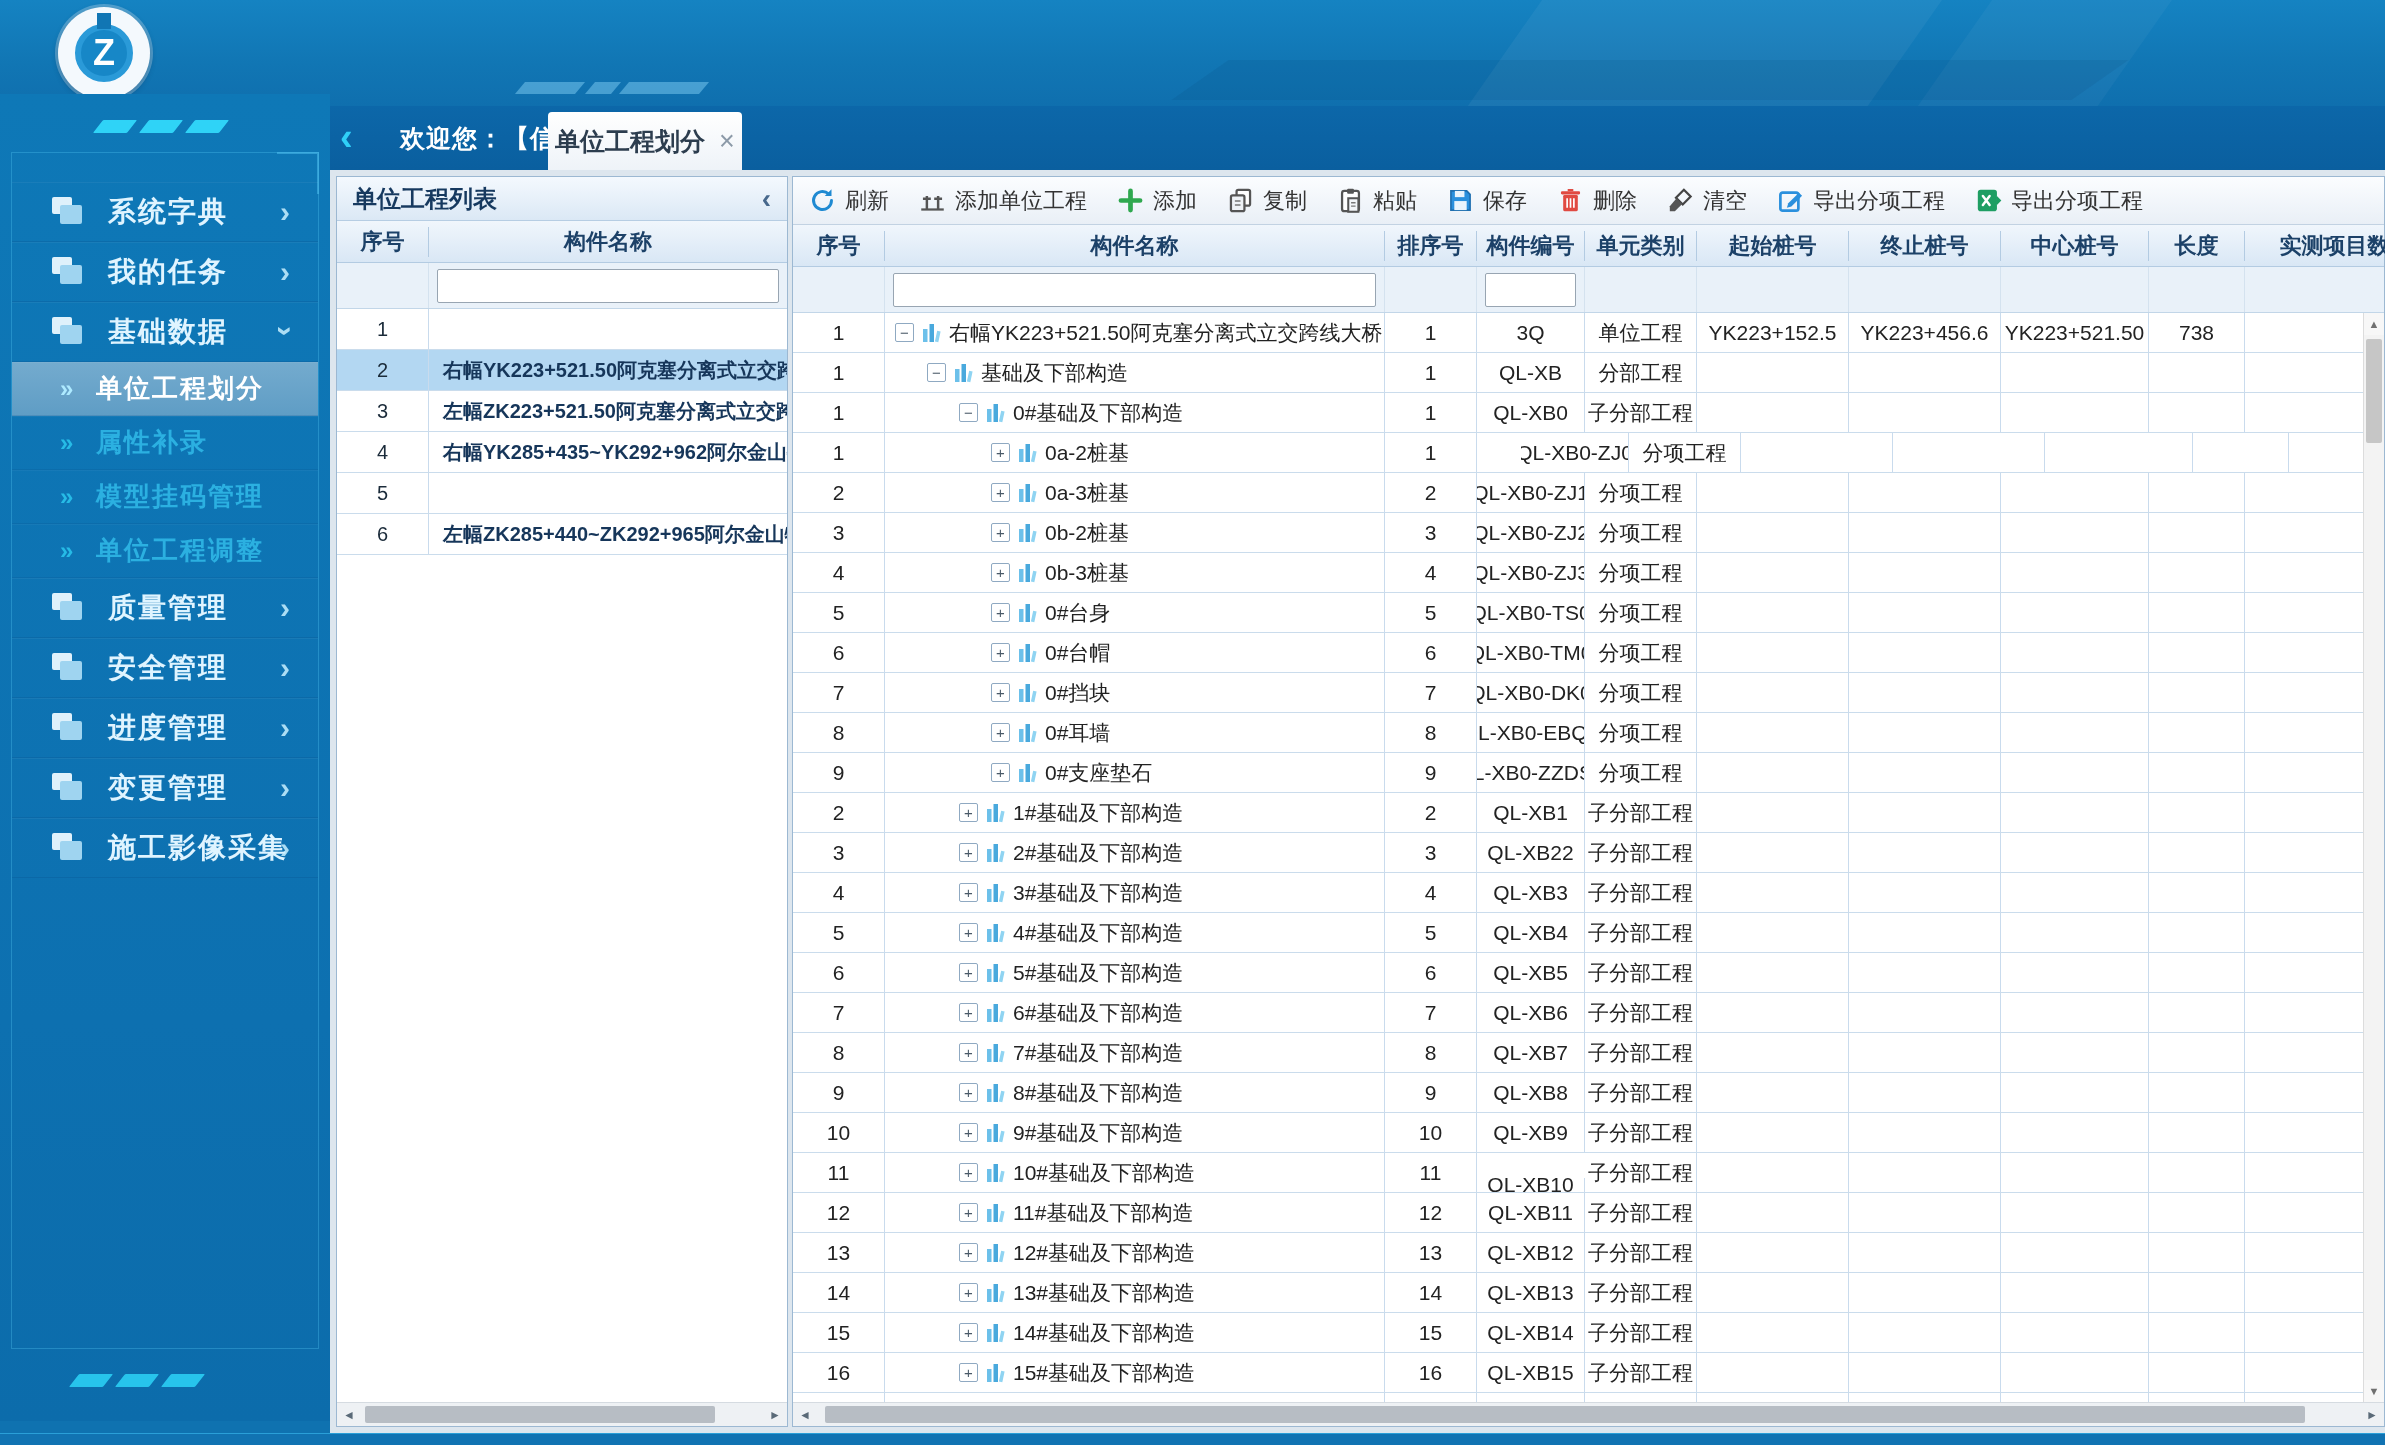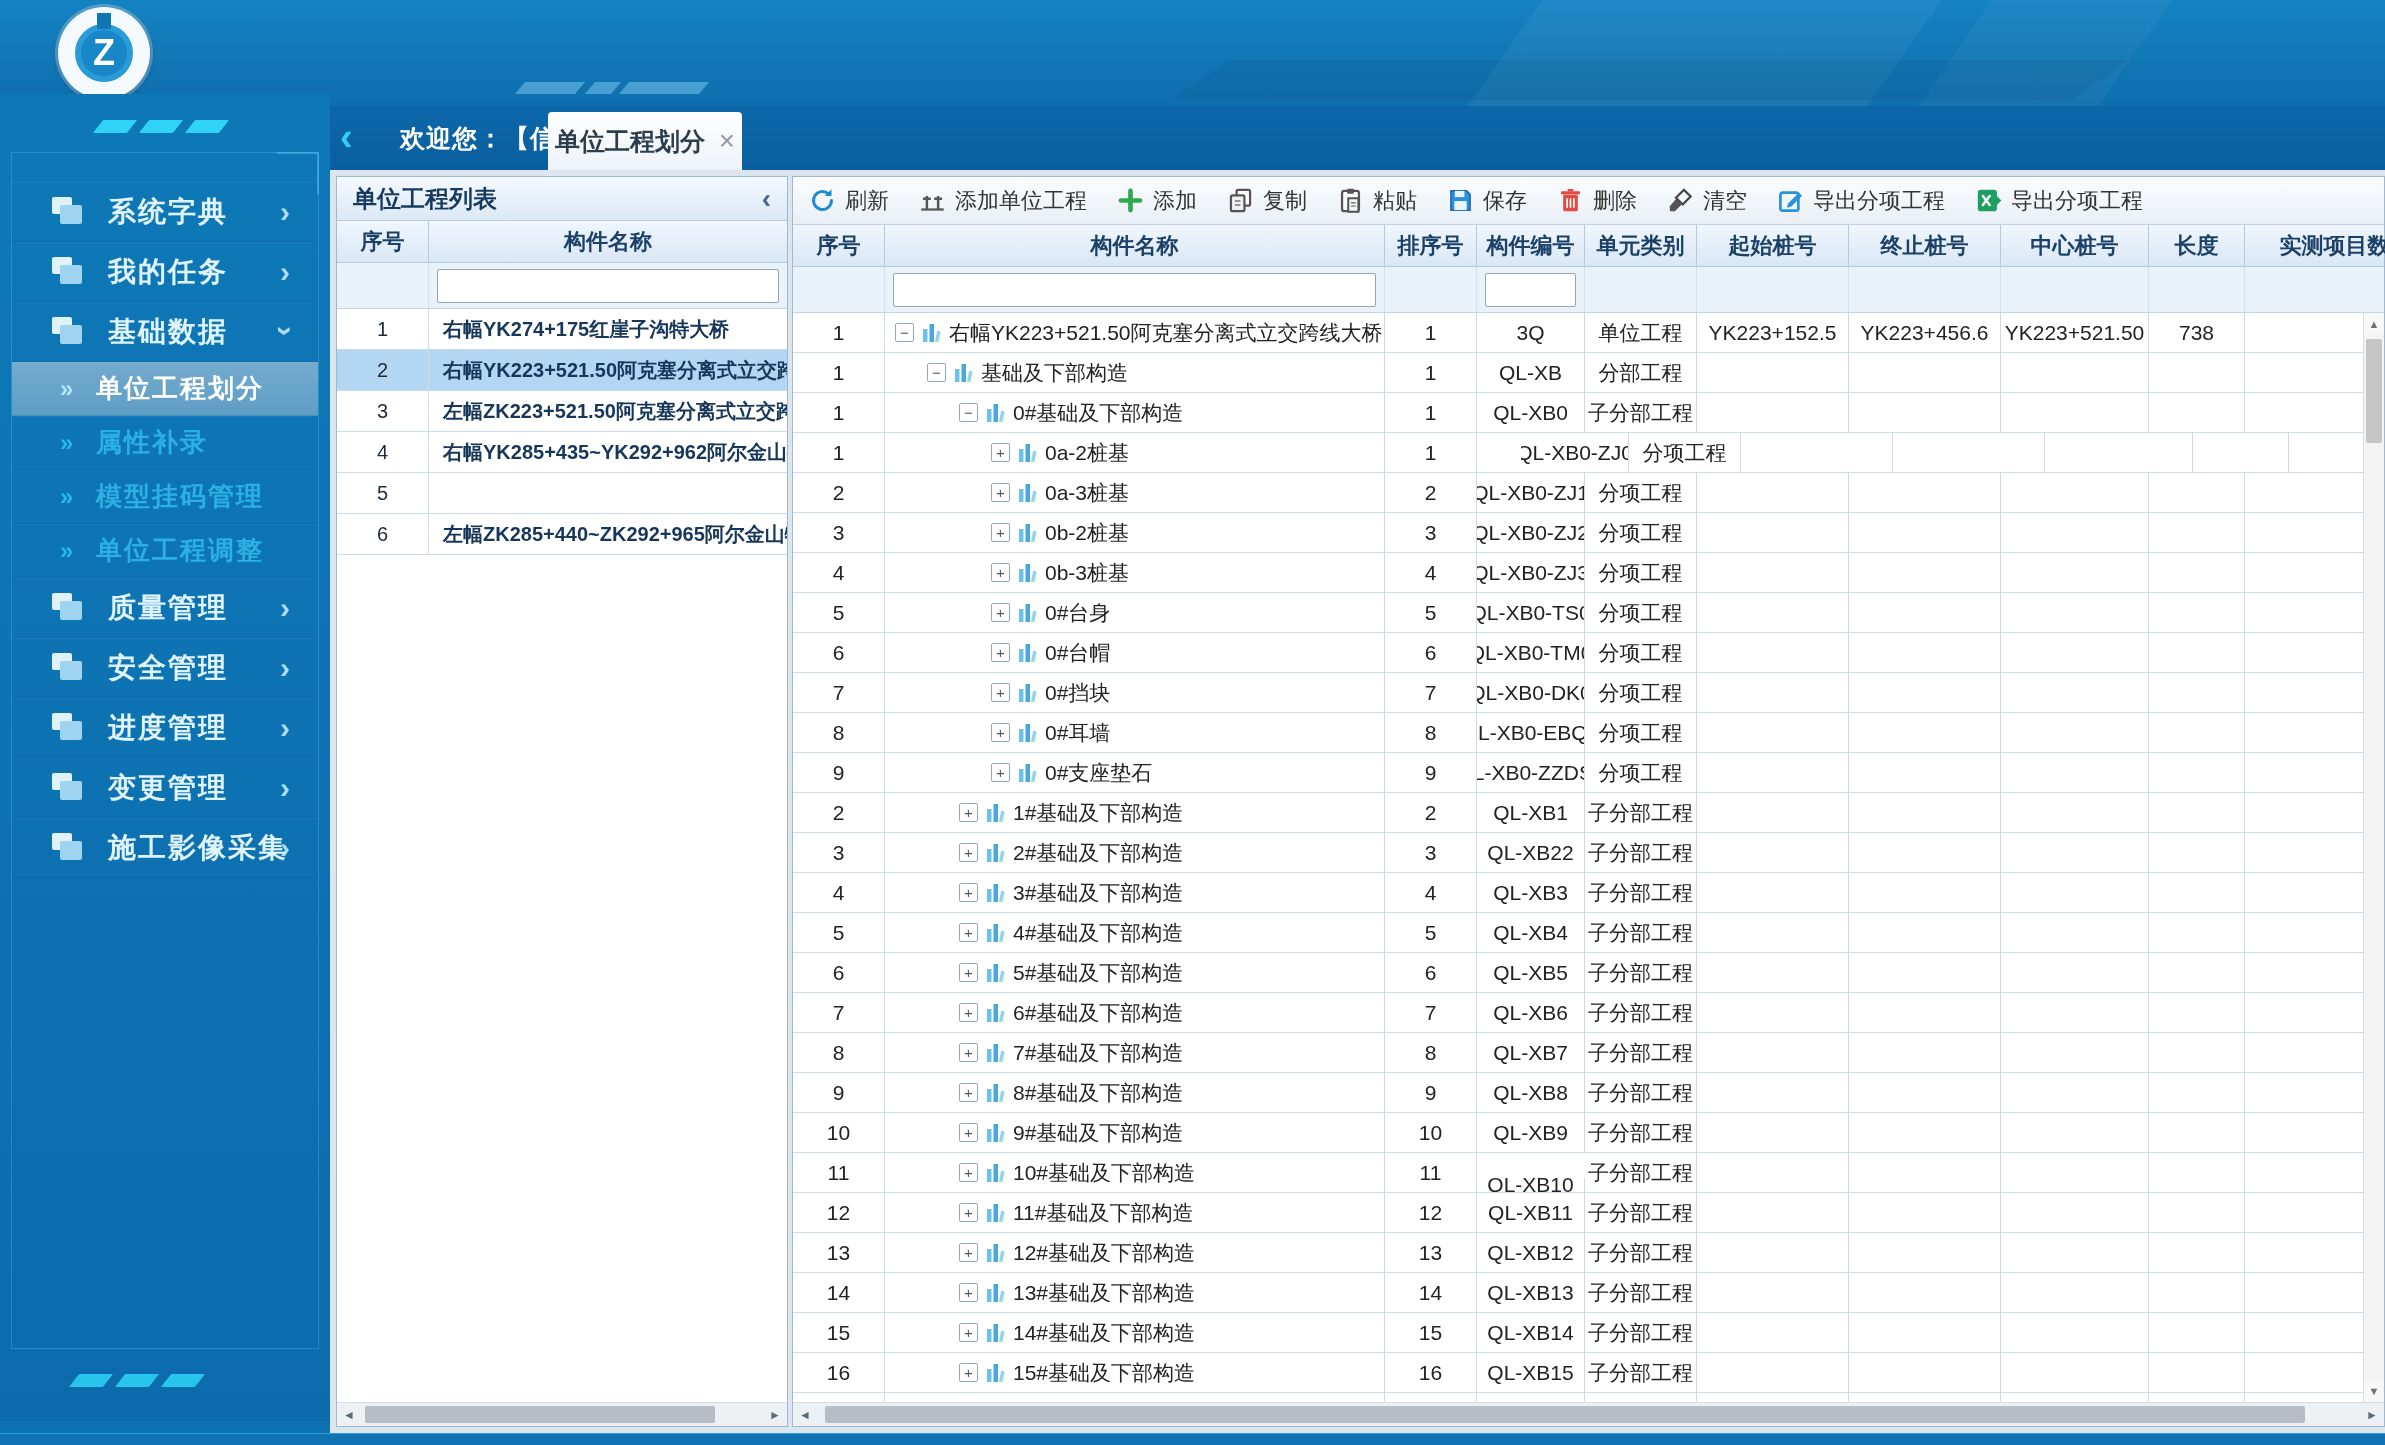--- a/index.html
+++ b/index.html
@@ -79,21 +79,21 @@
   .left-panel { left:6px; top:6px; width:452px; height:1251px; }
   .main-panel { left:462px; top:6px; width:1593px; height:1251px; }
 
   .panel-title { height:44px; background:linear-gradient(180deg,#f4f9fe,#dbe8f5);
     border-bottom:1px solid #b6cde3; display:flex; align-items:center; padding:0 16px;
     color:#16395f; font-weight:bold; font-size:24px; }
   .panel-title .collapse { margin-left:auto; color:#47688c; font-size:28px; cursor:pointer; }
 
   .trow { display:flex; }
   .thead { height:42px; background:linear-gradient(180deg,#f0f6fc,#d9e7f5);
-    border-bottom:1px solid #b3cbe2; color:#1c4168; font-size:22px; font-weight:bold; }
+    border-bottom:1px solid #b3cbe2; color:#1c4168; font-size:22px; font-weight:bold;align-items:center; }
   .tfilter { height:46px; background:#e9f1f9; border-bottom:1px solid #c2d6e8; }
   .cell { display:flex; align-items:center; justify-content:center; border-right:1px solid #c9dbed;
     overflow:hidden; white-space:nowrap; flex:none; }
   .thead .cell { border-right:1px solid #b3cbe2; }
   .tfilter .cell { border-right:1px solid #d4e2ef; }
   .tfilter input { height:34px; border:1px solid #98a5b2; border-radius:2px; background:#fff;
     width:calc(100% - 16px); font-size:20px; padding:0 6px; }
   .lprow, .mtrow { display:flex; border-bottom:1px solid #cadcec; background:#fff; cursor:pointer; }
   .lprow { height:41px; font-size:20px; color:#1b2b3a; }
   .lprow.sel { background:#b3d7f2; }
@@ -241,21 +241,20 @@
       </div>
       <div class="trow tfilter">
         <div class="cell" style="width:92px"></div>
         <div class="cell" style="width:358px;border-right:none">
           <input value="" style="">
         </div>
       </div>
       <div id="lp-rows">
           <div class="lprow">
             <div class="cell" style="width: 92px;">1</div>
-            <div class="cell cname" style="width: 358px; border-right: none;">右幅YK274+175红崖子沟特大桥</div>
           </div>
           <div class="lprow sel">
             <div class="cell" style="width: 92px;">2</div>
             <div class="cell cname" style="width: 358px; border-right: none;">右幅YK223+521.50阿克塞分离式立交跨线大桥</div>
           </div>
           <div class="lprow">
             <div class="cell" style="width: 92px;">3</div>
             <div class="cell cname" style="width: 358px; border-right: none;">左幅ZK223+521.50阿克塞分离式立交跨线大桥</div>
           </div>
           <div class="lprow">

